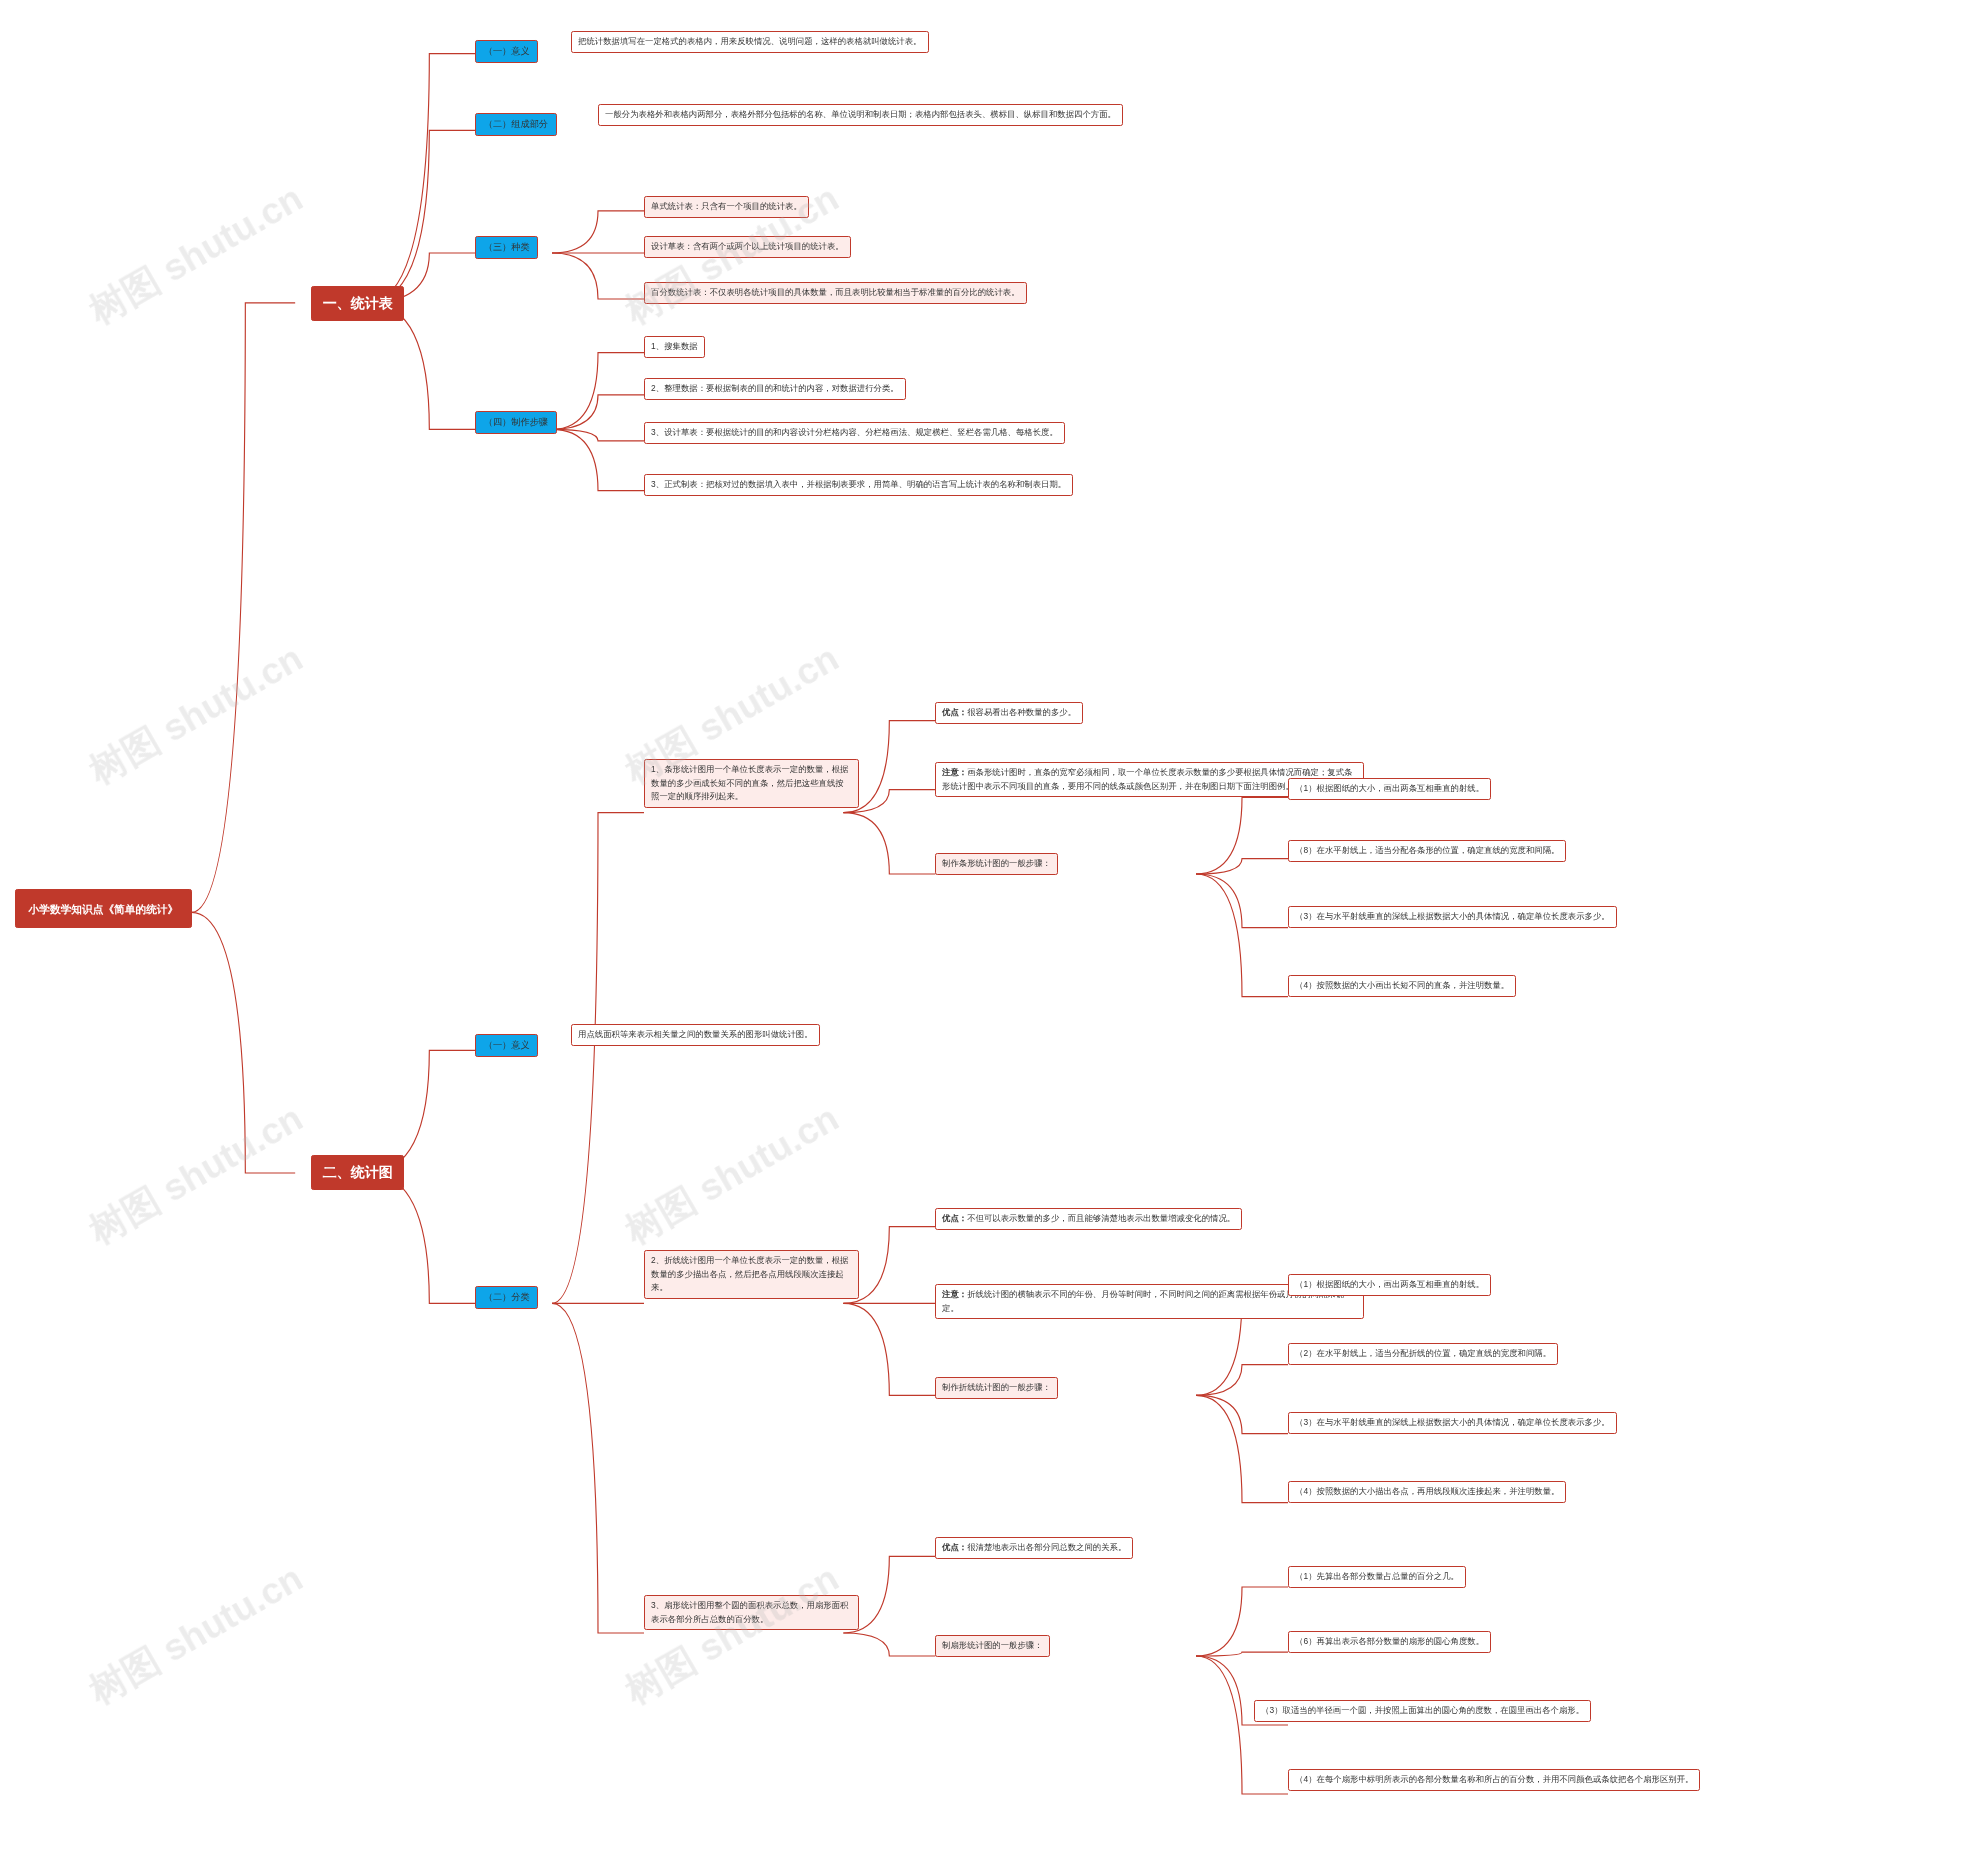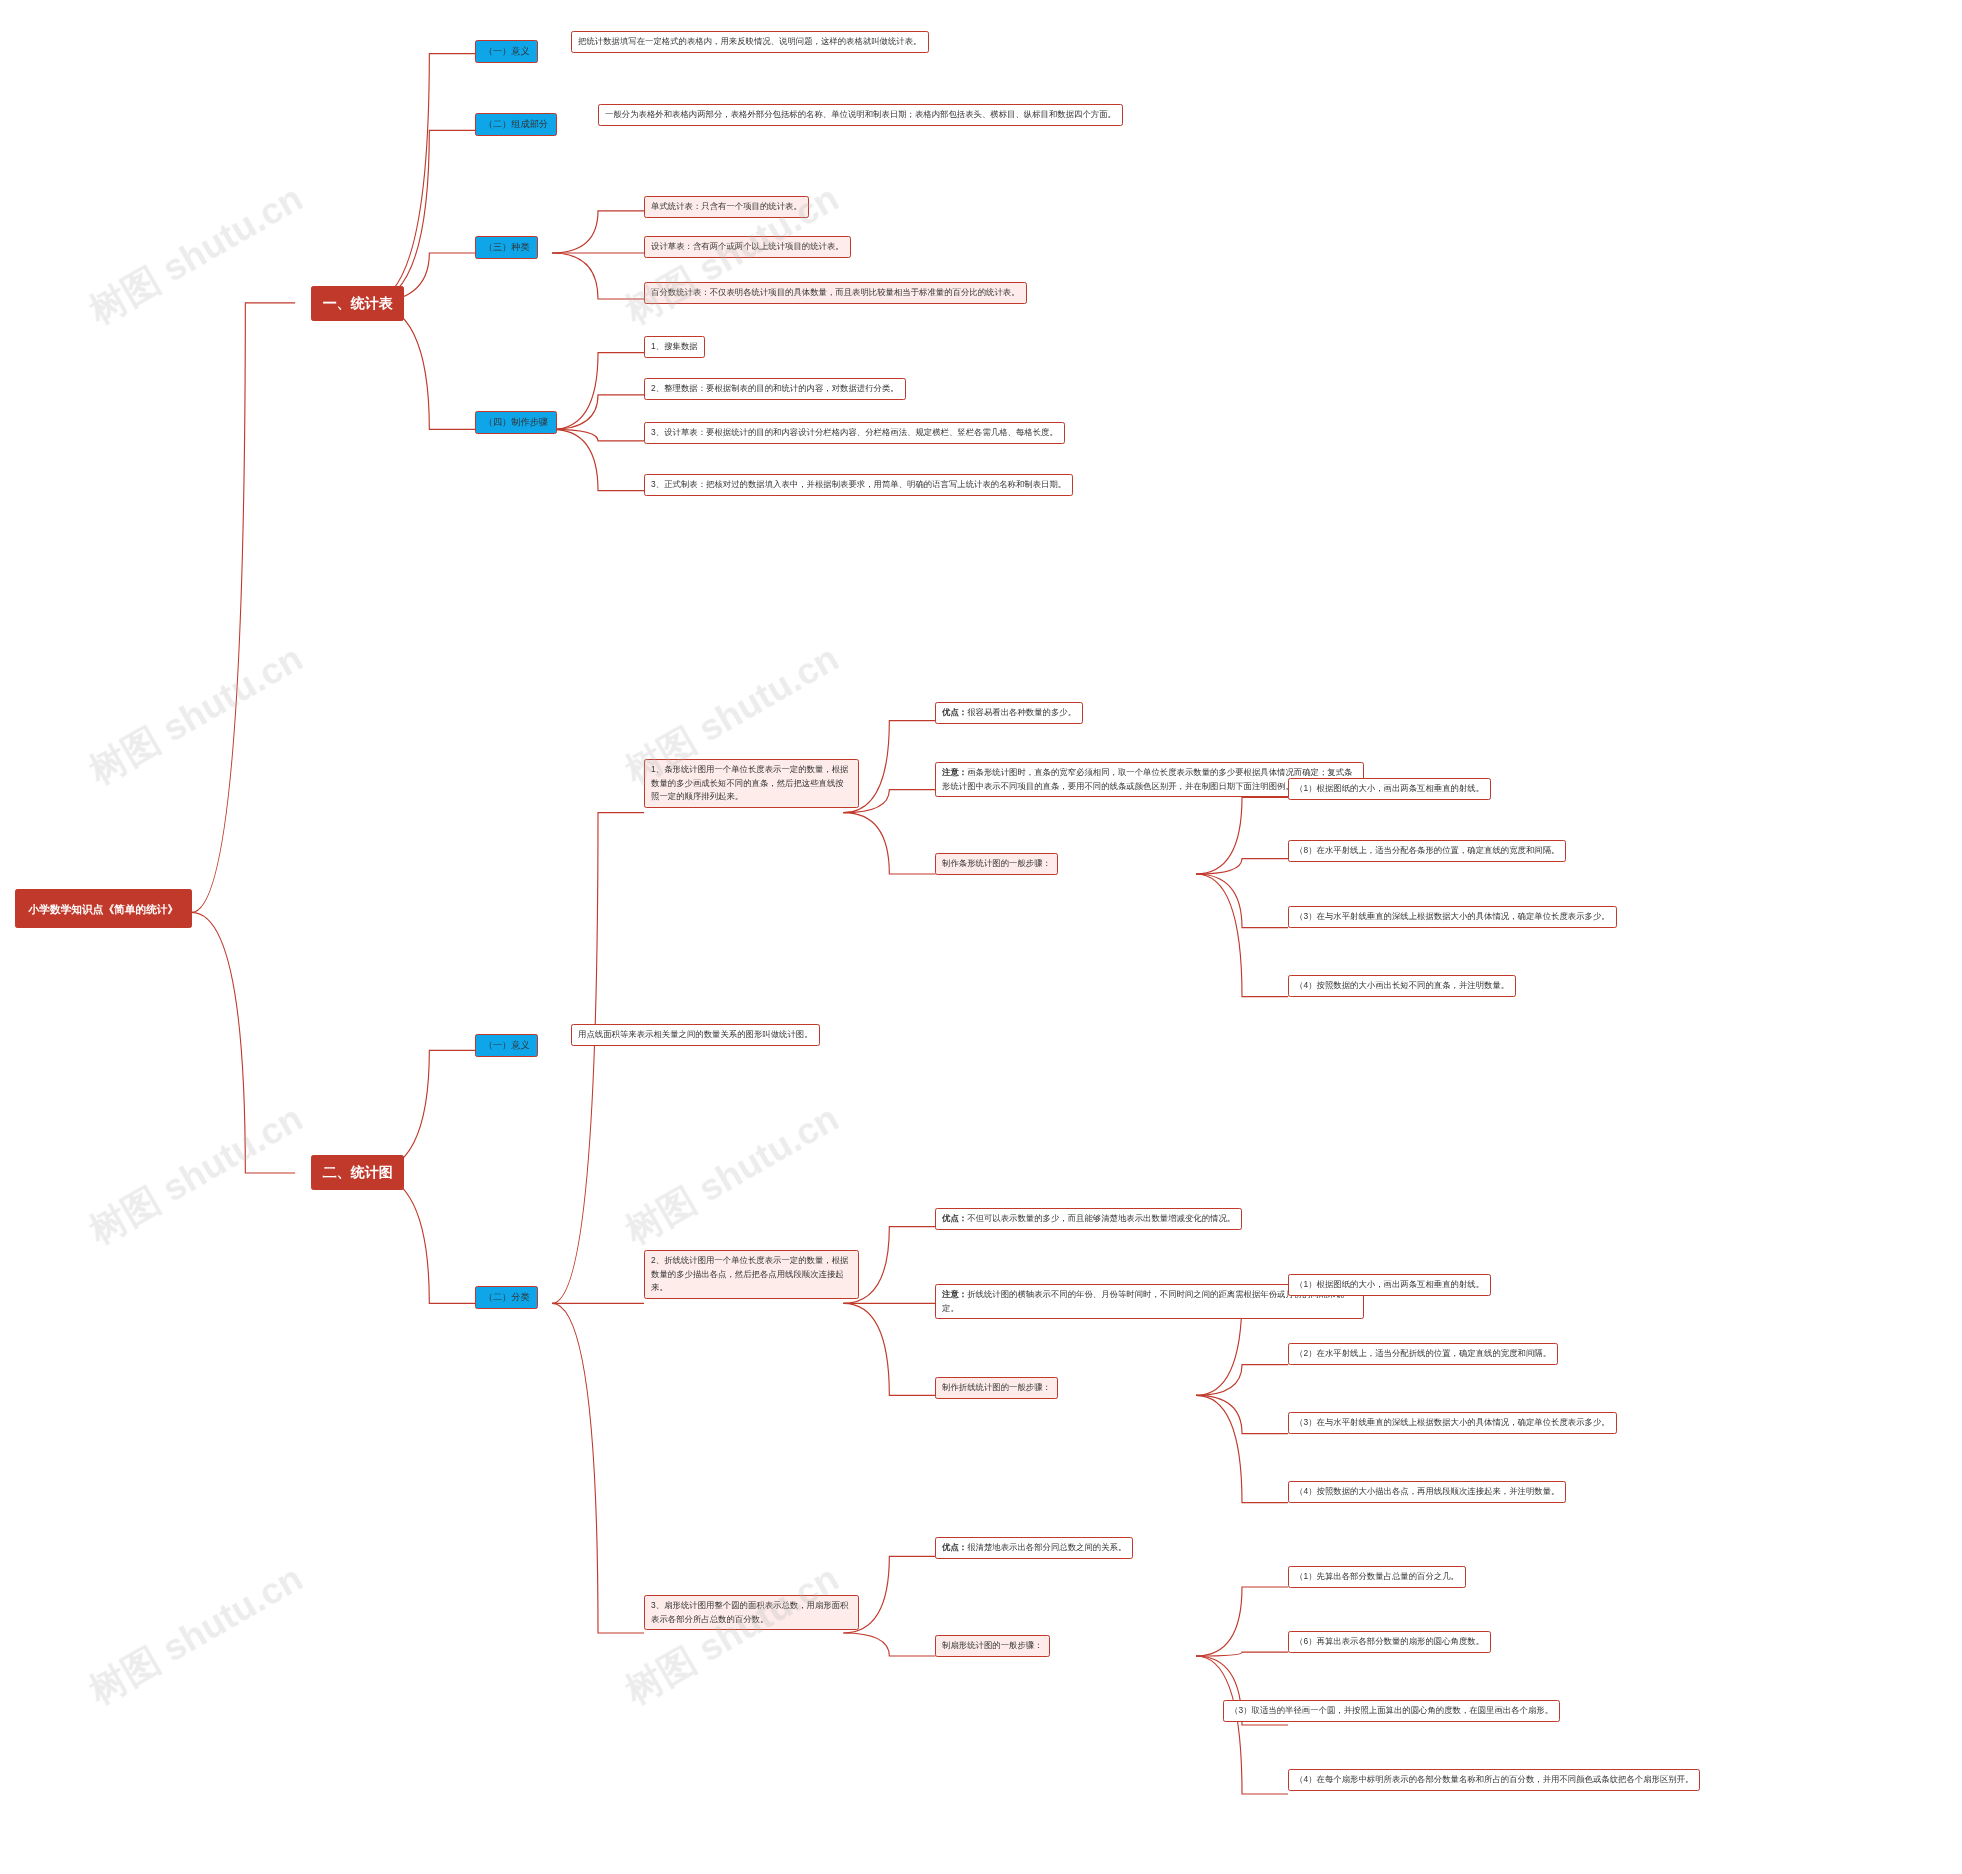--- a/index.html
+++ b/index.html
@@ -277,17 +277,17 @@
 <div class="node content-node pink-node" style="position:absolute; left:644px; top:1595px; max-width:215px; line-height:1.6;">3、扇形统计图用整个圆的面积表示总数，用扇形面积表示各部分所占总数的百分数。</div>
 
 <div class="node content-node" style="position:absolute; left:935px; top:1537px; max-width:307px;">
   <span style="font-weight:bold;">优点：</span>很清楚地表示出各部分同总数之间的关系。
 </div>
 
 <div class="node content-node pink-node" style="position:absolute; left:935px; top:1635px; max-width:215px;">制扇形统计图的一般步骤：</div>
 
 <div class="node content-node" style="position:absolute; left:1288px; top:1566px; max-width:429px;">（1）先算出各部分数量占总量的百分之几。</div>
 <div class="node content-node" style="position:absolute; left:1288px; top:1631px; max-width:429px;">（6）再算出表示各部分数量的扇形的圆心角度数。</div>
-<div class="node content-node" style="position:absolute; left:1223px; top:1700px; max-width:429px;text-align:center;">（3）取适当的半径画一个圆，并按照上面算出的圆心角的度数，在圆里画出各个扇形。</div>
+<div class="node content-node" style="position:absolute; left:1254px; top:1700px; max-width:429px;text-align:center;">（3）取适当的半径画一个圆，并按照上面算出的圆心角的度数，在圆里画出各个扇形。</div>
 <div class="node content-node" style="position:absolute; left:1288px; top:1769px; max-width:429px; line-height:1.6;">（4）在每个扇形中标明所表示的各部分数量名称和所占的百分数，并用不同颜色或条纹把各个扇形区别开。</div>
 
 </div>
 
 
 </body></html>

